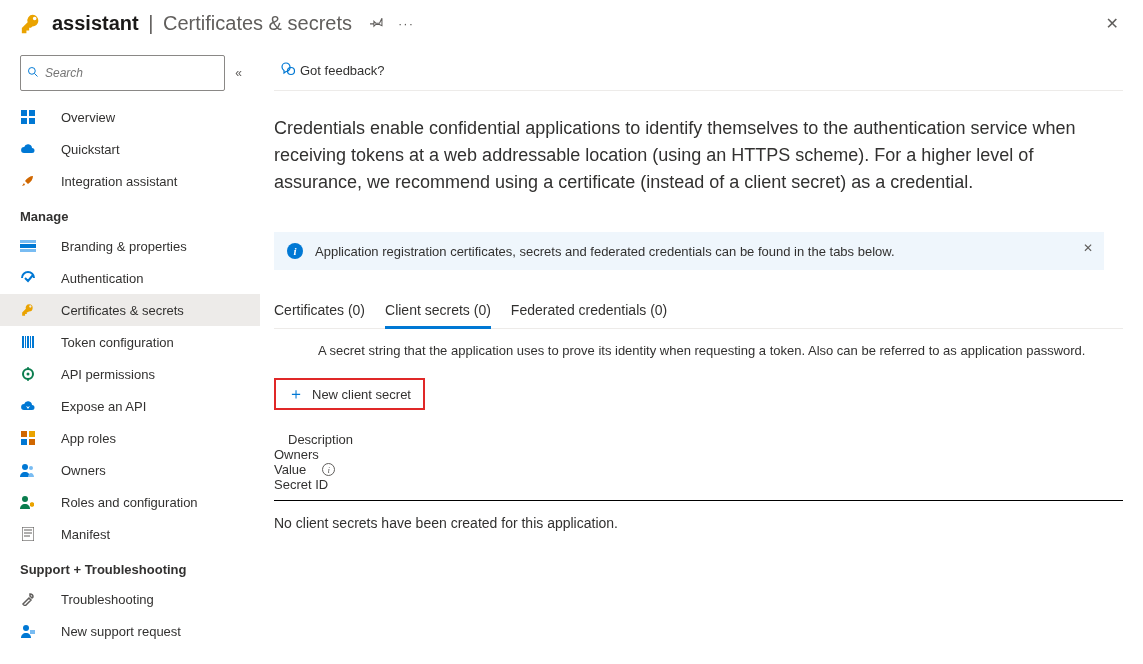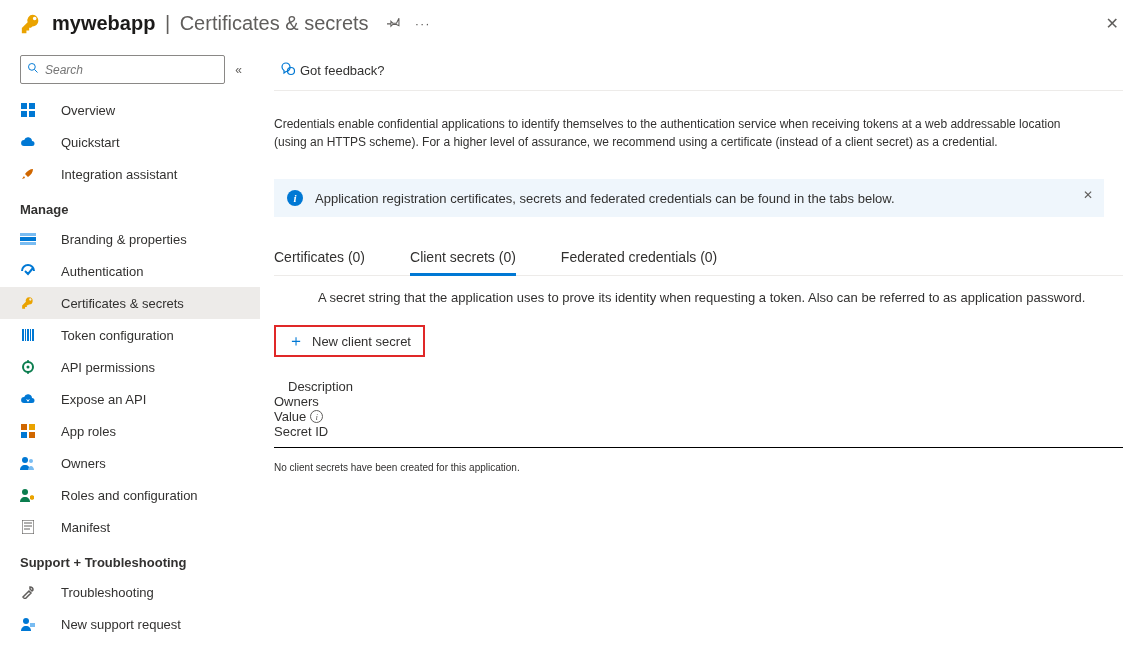--- a/index.html
+++ b/index.html
@@ -22,71 +22,71 @@
 .header-sub { font-size: 20px; font-weight: 400; color: #605e5c; }
 .header-actions { display: flex; align-items: center; margin-left: 18px; gap: 14px; color: #605e5c; }
 .header-close { margin-left: auto; font-size: 16px; color: #605e5c; cursor: pointer; padding: 4px; }
 
 
 .body { display: flex; flex: 1; min-height: 0; }
 
 
 .sidebar { width: 260px; flex-shrink: 0; padding: 0 0 10px 0; }
 .search-row { display: flex; align-items: center; padding: 4px 18px 10px 20px; gap: 10px; }
-.search-box { flex: 1; display: flex; align-items: center; border: 1px solid #8a8886; border-radius: 2px; height: 29px; padding: 0 6px; gap: 6px; }
+.search-box { flex: 1; display: flex; align-items: center; border: 1px solid #8a8886; border-radius: 2px; height: 36px; padding: 0 6px; gap: 6px; }
 .search-box input { border: none; outline: none; font-size: 12px; flex:1; font-style: italic; color: #605e5c; background: transparent; }
 .collapse-chevron { color: #605e5c; font-size: 12px; cursor: pointer; }
 
 .nav-item { display: flex; align-items: center; height: 32px; padding: 0 20px; gap: 25px; cursor: pointer; font-size: 13px; color: #323130; }
 .nav-item.selected { background: #edebe9; }
 .nav-icon { width: 16px; height: 16px; display:flex; align-items:center; justify-content:center; flex-shrink:0; }
 .nav-section { font-weight: 600; font-size: 13px; padding: 12px 20px 6px 20px; color: #323130; }
 
 
 .main { flex: 1; padding: 0 20px 0 14px; overflow: auto; }
 .toolbar { display: flex; align-items: center; height: 40px; border-bottom: 1px solid #edebe9; margin-bottom: 24px; }
 .feedback-btn { display:flex; align-items:center; gap:4px; color:#323130; font-size:13px; cursor:pointer; padding: 4px 6px; }
 
-.description-text { font-size: 12px; color: #323130; line-height: 1.5; max-width: 820px; margin-bottom: 28px; }
+.description-text { font-size: 18px; color: #323130; line-height: 1.5; max-width: 820px; margin-bottom: 36px; }
 
 .info-banner { background: #eff6fc; border: 1px solid #eff6fc; padding: 10px 12px; display:flex; align-items:center; position:relative; margin-bottom: 24px; max-width: 830px; }
 .info-banner .info-icon { width:16px; height:16px; border-radius:50%; background:#0078d4; color:#fff; display:flex; align-items:center; justify-content:center; font-size:11px; font-weight:600; margin-right:12px; flex-shrink:0; font-style: italic; font-family: Georgia, serif;}
 .info-banner .close { position:absolute; right:10px; top:8px; color:#605e5c; cursor:pointer; font-size:12px; }
 
-.tabs { display:flex; gap:45px; border-bottom: 1px solid #edebe9; margin-bottom: 14px; }
+.tabs { display:flex; gap:20px; border-bottom: 1px solid #edebe9; margin-bottom: 14px; }
 .tab { padding: 8px 0 10px 0; font-size: 14px; color:#323130; cursor:pointer; position:relative; }
 .tab.active { font-weight:400; }
 .tab.active::after { content:""; position:absolute; left:0; right:0; bottom:-1px; height:3px; background:#0078d4; }
 
 .tab-desc { font-size:13px; color:#323130; margin-bottom: 20px; margin-left: 44px; }
 
 .new-secret-btn { display:inline-flex; align-items:center; gap:8px; border:2px solid #e02828; padding:6px 12px; color:#323130; font-size:13px; cursor:pointer; margin-bottom: 14px; }
 .new-secret-btn .plus { color:#0078d4; font-size:16px; font-weight:400; line-height:1; }
 
 .table-header { display:flex; border-bottom:1px solid #000000; padding: 8px 0; font-size:13px; color:#323130;flex-direction:column; }
 .col-desc { width: 230px; padding-left: 14px; }
 .col-exp { width: 140px; }
-.col-val { width: 230px; display:flex; align-items:center; gap:4px; }
+.col-val { width: 230px; display:flex; align-items:center; gap:16px; }
 .col-id { flex:1; }
 .info-circle { width:13px; height:13px; border:1px solid #605e5c; border-radius:50%; display:inline-flex; align-items:center; justify-content:center; font-size:9px; color:#605e5c; font-style: italic; font-family: Georgia, serif;}
 
-.empty-msg { padding: 14px 0; font-size:10px; color:#323130; }
+.empty-msg { padding: 14px 0; font-size:14px; color:#323130; }
 </style>
 </head>
 <body>
 
 <div class="page">
 
   <div class="header">
     <span class="header-icon">
       <svg viewBox="0 0 24 24" width="22" height="22">
           <path fill="#eaa300" d="M14 2a6 6 0 0 0-5.65 8L2 16.35V22h5v-3h3v-3h2l1.35-1.35A6 6 0 1 0 14 2zm2 6a2 2 0 1 1 2-2 2 2 0 0 1-2 2z"></path>
         </svg>
     </span>
-    <span class="header-title">mywebapp</span>
+    <span class="header-title">assistant</span>
     <span class="header-sep">&nbsp;|&nbsp;</span>
     <span class="header-sub">Certificates &amp; secrets</span>
     <div class="header-actions">
       <span style="cursor:pointer;">
         <svg width="14" height="14" viewBox="0 0 16 16">
             <path fill="none" stroke="#605e5c" stroke-width="1.2" d="M9 1l6 6-3 1-3 3 0 3-2-2-5 5 5-5-2-2 3 0 3-3z" transform="rotate(45 8 8)"></path>
           </svg>
       </span>
       <span style="cursor:pointer; letter-spacing:1px;">···</span>
     </div>

